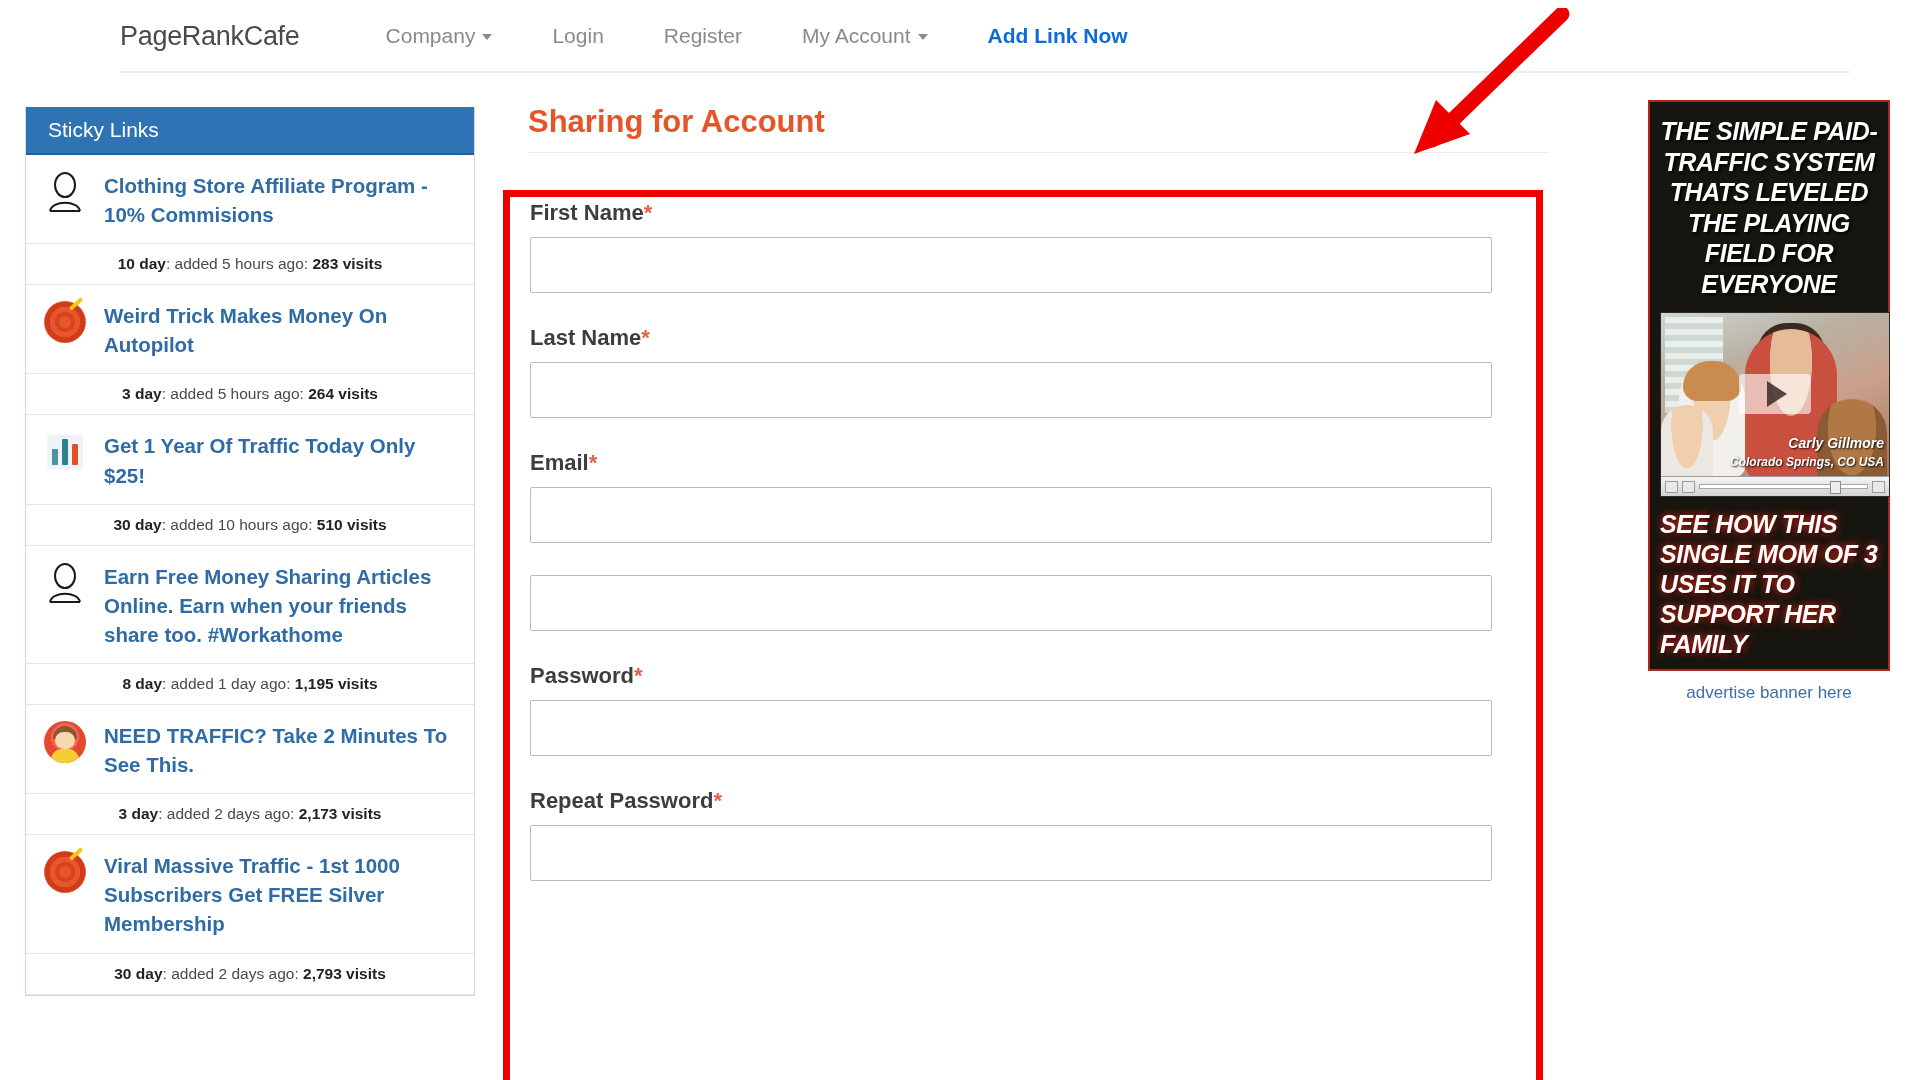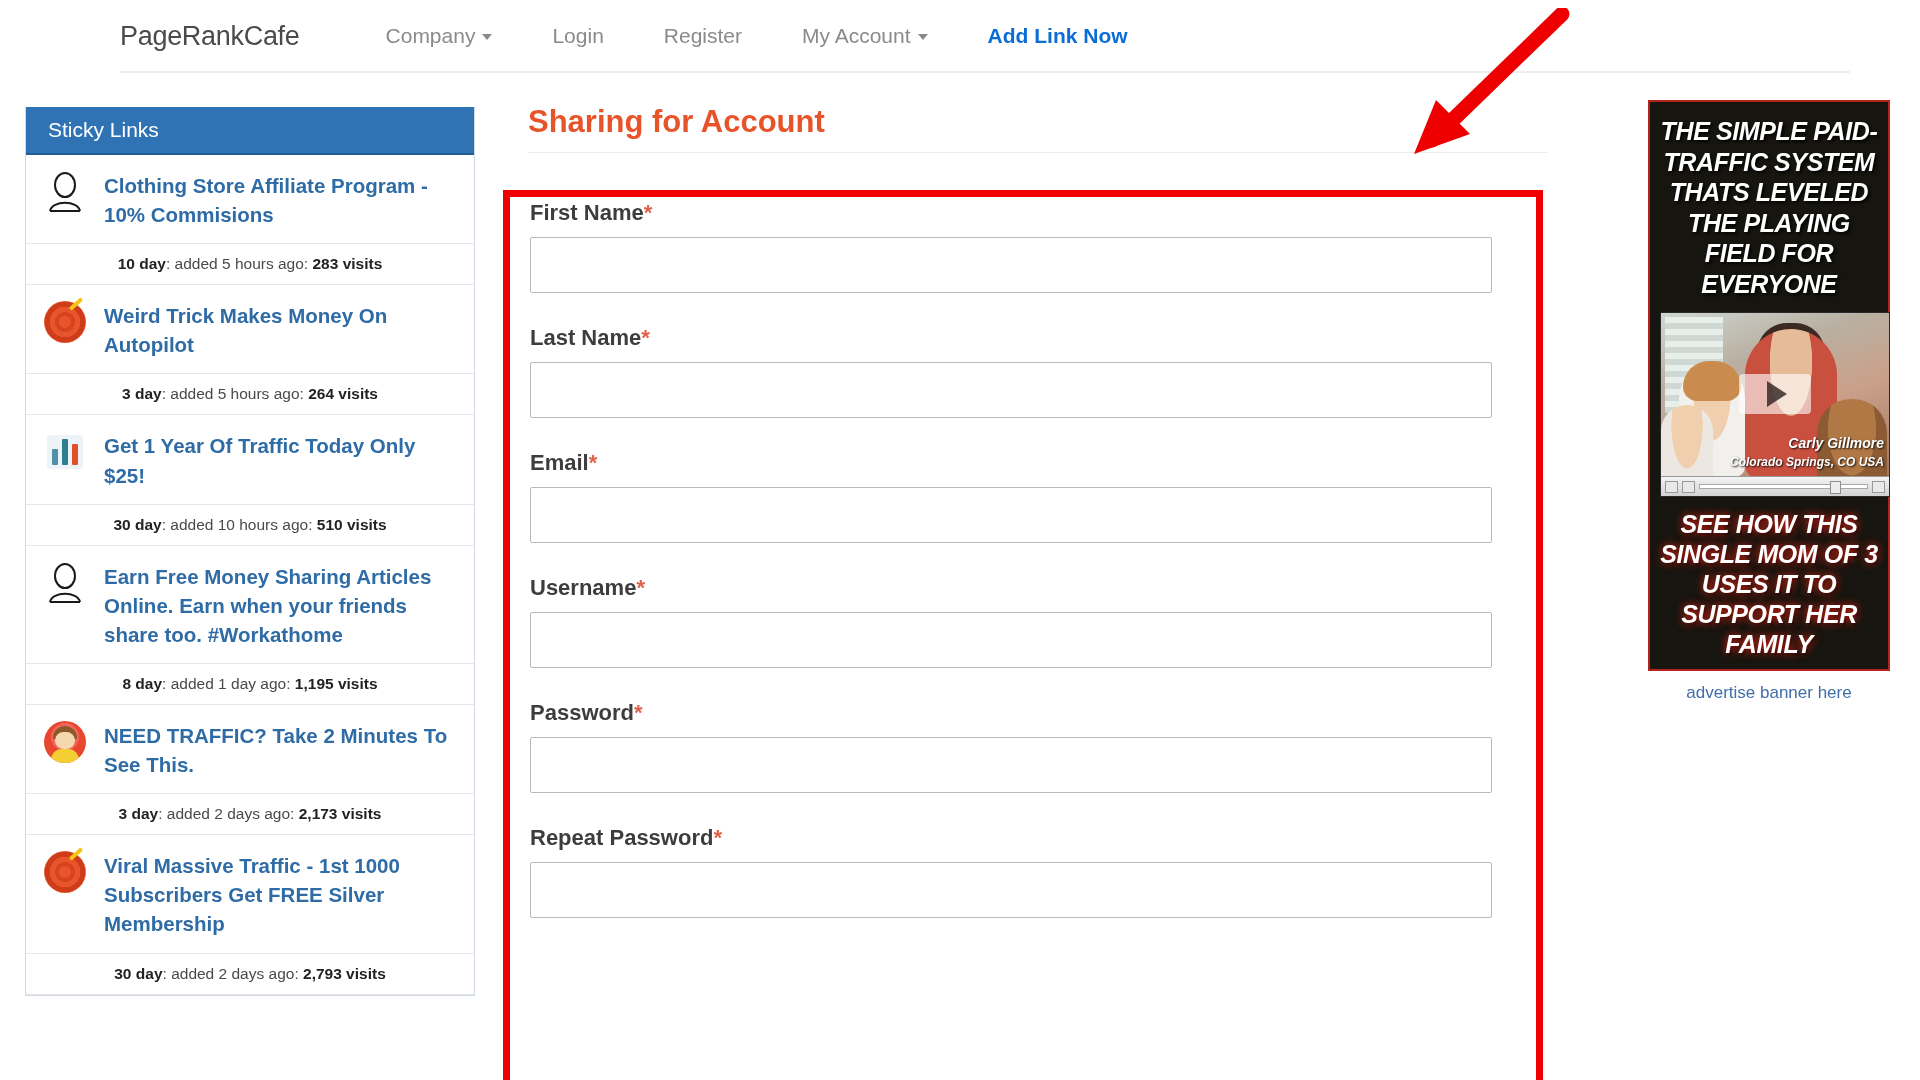--- a/index.html
+++ b/index.html
@@ -187,21 +187,21 @@
     position:absolute; left:0; bottom:0; width: 100%; height: 20px;
     background: linear-gradient(180deg,#f4f4f4,#d2d2d2);
     border-top: 1px solid #9a9a9a; display:flex; align-items:center; padding: 0 4px; gap: 4px;
   }
   .vid-bar .b { width: 13px; height: 12px; background:#e9e9e9; border:1px solid #9a9a9a; }
   .vid-bar .track { flex:1; height: 5px; background:#ffffff; border:1px solid #a8a8a8; position: relative; }
   .vid-bar .track .knob { position:absolute; left: 78%; top:-4px; width:11px; height:13px;
     background:#ededed; border:1px solid #8e8e8e; }
   .ad-sub {
     margin-top: 12px; color: #ffffff; font-weight: bold; font-style: italic;
-    font-size: 25px; line-height: 1.2; text-align:center; letter-spacing:-0.4px;
+    font-size: 25px; line-height: 1.2; letter-spacing:-0.4px;
     text-shadow: 0 0 8px #ff2a1a, 2px 2px 2px rgba(0,0,0,.8);
   }
   .ad-link {
     display:block; text-align:center; margin-top: 12px;
     font-size: 17px; color: #3f6ea8; cursor:pointer; text-decoration: none;
   }
 </style>
 </head>
 <body>
 
@@ -298,21 +298,20 @@
     </div>
     <div class="field">
       <div class="field-label"><span>Last Name</span><span class="req">*</span></div>
       <input class="field-input" type="text" placeholder="" style="">
     </div>
     <div class="field">
       <div class="field-label"><span>Email</span><span class="req">*</span></div>
       <input class="field-input" type="text" placeholder="" style="">
     </div>
     <div class="field">
-      <div class="field-label"><span>Username</span><span class="req">*</span></div>
       <input class="field-input" type="text" placeholder="" style="">
     </div>
     <div class="field">
       <div class="field-label"><span>Password</span><span class="req">*</span></div>
       <input class="field-input" type="password" placeholder="" style="">
     </div>
     <div class="field">
       <div class="field-label"><span>Repeat Password</span><span class="req">*</span></div>
       <input class="field-input" type="password" placeholder="" style="">
     </div>

